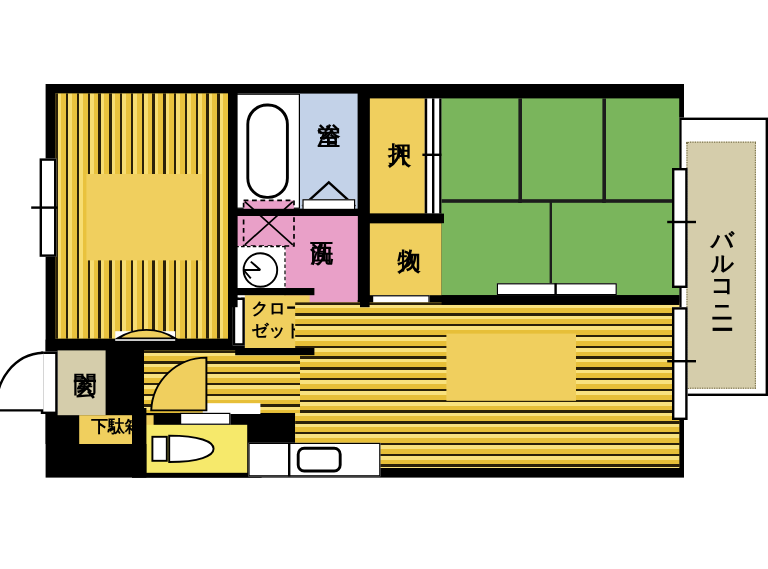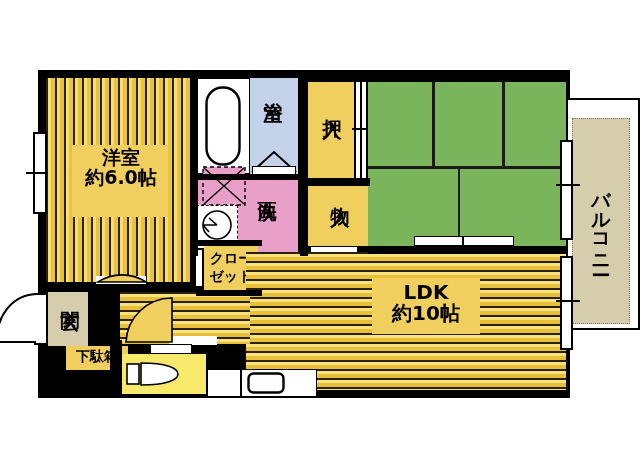--- a/index.html
+++ b/index.html
@@ -68,22 +68,20 @@
 
   <div class="abs wall" style="left:38px;top:283px;width:180px;height:115px;"></div>
   <div class="abs wall" style="left:110px;top:340px;width:460px;height:58px;"></div>
 
   <div class="abs" style="left:566px;top:98px;width:74px;height:232px;border:2px solid #000;background:#ffffff;"></div>
   <div class="abs floor-beige" style="left:572px;top:118px;width:58px;height:206px;border:1px dotted #7d7550;"></div>
   <div class="lbl vert" style="left:592px;top:178px;font-size:19px;">バルコニー</div>
 
   <div class="abs floor-yellow-v" style="left:46px;top:78px;width:144px;height:204px;"></div>
   <div class="abs" style="left:72px;top:145px;width:96px;height:72px;background:#f0cf5e;"></div>
-  <div class="lbl" style="left:62px;top:148px;width:118px;font-size:19px;">洋室
-約6.0帖</div>
 
   <div class="win" style="left:33px;top:132px;width:14px;height:82px;"></div>
   <div class="win-inner" style="left:26px;top:172px;width:22px;height:2px;"></div>
 
   <div class="abs" style="left:96px;top:276px;width:50px;height:8px;background:#ffffff;"></div>
   <svg class="abs" style="left:96px;top:238px;width:52px;height:46px;" viewBox="0 0 52 46">
     <path d="M 50 44 A 44 44 0 0 0 2 44 Z" fill="#f0cf5e" stroke="#000" stroke-width="1.6"></path>
   </svg>
 
   <div class="abs floor-white" style="left:196px;top:78px;width:54px;height:96px;border:1px solid #000;"></div>
@@ -143,22 +141,20 @@
 
   <div class="win" style="left:560px;top:140px;width:13px;height:100px;"></div>
   <div class="win-inner" style="left:556px;top:184px;width:24px;height:2px;"></div>
 
   <div class="abs floor-white" style="left:414px;top:236px;width:100px;height:10px;border:1px solid #000;"></div>
   <div class="thin-div" style="left:462px;top:236px;width:2px;height:10px;"></div>
 
   <div class="abs floor-yellow-h" style="left:246px;top:252px;width:320px;height:138px;"></div>
   <div class="abs floor-yellow-h" style="left:120px;top:292px;width:130px;height:52px;"></div>
   <div class="abs" style="left:372px;top:278px;width:108px;height:56px;background:#f0cf5e;"></div>
-  <div class="lbl" style="left:366px;top:282px;width:120px;font-size:20px;">LDK
-約10帖</div>
 
   <div class="win" style="left:560px;top:256px;width:13px;height:94px;"></div>
   <div class="win-inner" style="left:556px;top:300px;width:24px;height:2px;"></div>
 
   <div class="abs floor-white" style="left:207px;top:369px;width:110px;height:28px;border:1px solid #000;"></div>
   <div class="thin-div" style="left:240px;top:369px;width:2px;height:28px;"></div>
   <svg class="abs" style="left:247px;top:372px;width:38px;height:22px;" viewBox="0 0 38 22">
     <rect x="1.5" y="1.5" width="35" height="19" rx="5" ry="5" fill="#ffffff" stroke="#000" stroke-width="2.4"></rect>
   </svg>
 

